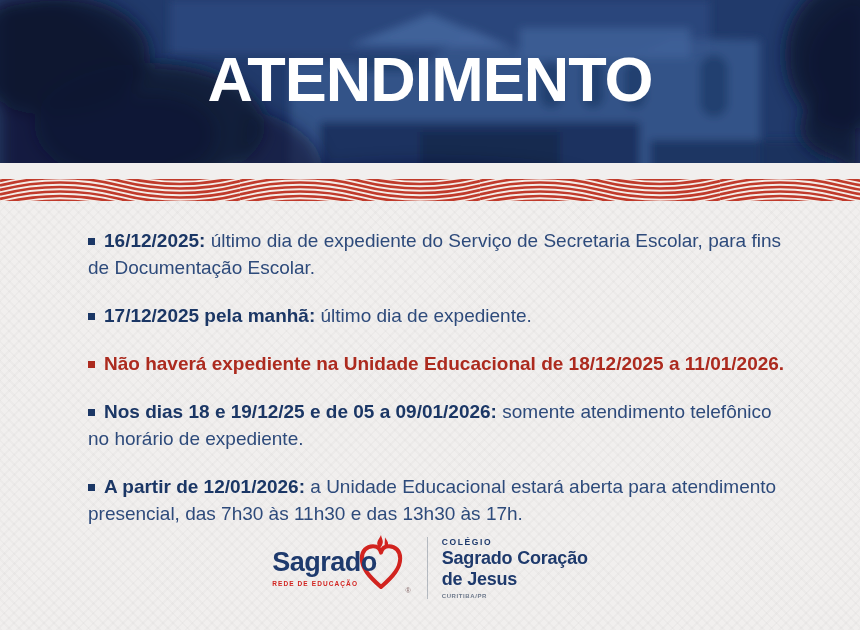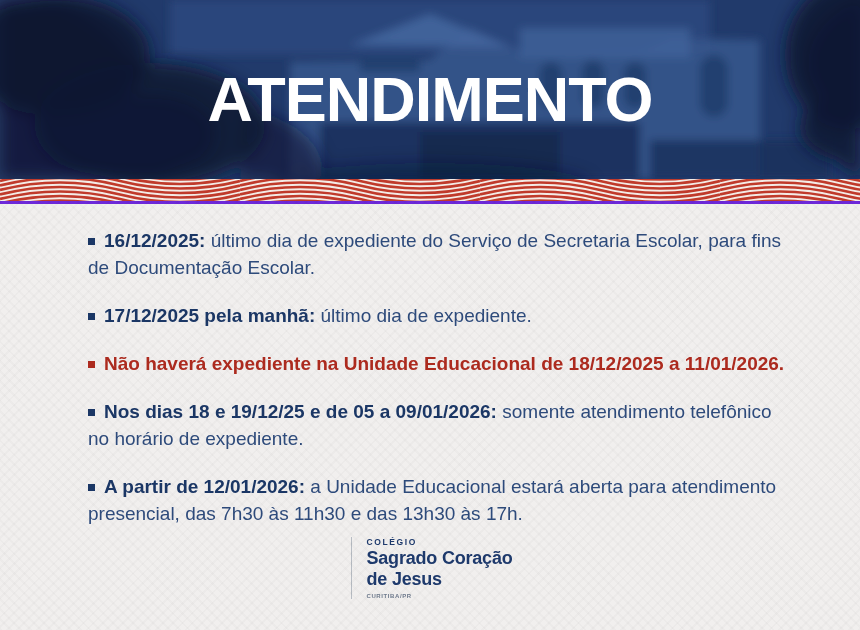--- a/index.html
+++ b/index.html
@@ -6,22 +6,22 @@
   .poster{
     position:relative;
     width:860px;height:630px;
     overflow:hidden;
     font-family:"Liberation Sans", sans-serif;
     background:#f1efee;
   }
 
   
   .header{
-    position:absolute;top:0;left:0;width:860px;height:204px;
-    background:#6d28d9;overflow:hidden;
+    position:absolute;top:0;left:0;width:860px;height:163px;
+    background:#000000;overflow:hidden;
   }
   .header svg{display:block;}
   .title{
     position:absolute;top:50%;left:0;width:100%;
     transform:translateY(-54%);
     margin:0;text-align:center;
     font-size:63px;font-weight:800;letter-spacing:-1px;
     color:#ffffff;
   }
 
@@ -182,20 +182,35 @@
     </p>
     <p class="notice">
       <span class="bullet"></span><span class="b">Nos dias 18 e 19/12/25 e de 05 a 09/01/2026:</span><span> somente atendimento telefônico no horário de expediente.</span>
     </p>
     <p class="notice">
       <span class="bullet"></span><span class="b">A partir de 12/01/2026:</span><span> a Unidade Educacional estará aberta para atendimento presencial, das 7h30 às 11h30 e das 13h30 às 17h.</span>
     </p>
   </div>
 
   <div class="footer">
+    <div class="brand">
+      <div class="brand-text-col">
+        <div class="brand-name">Sagrado</div>
+        <div class="brand-tagline">REDE DE EDUCAÇÃO</div>
+      </div>
+      <div class="heart-wrap">
+        <svg width="48" height="58" viewBox="0 0 60 72">
+
+          <path d="M30,1 C27,7 24,10 26,14 C27,17 30,17 31,14 C34,9 31,6 30,1 Z M35,4 C35,9 34,12 35,15 C36,18 39,17 39,13 C39,9 37,7 35,4 Z" fill="#d2231f"></path>
+
+          <path d="M30,66 C14,52 6,42 6,30 C6,21 12,15 20,15 C25,15 29,18 30,23 C31,18 35,15 40,15 C48,15 54,21 54,30 C54,42 46,52 30,66 Z" fill="none" stroke="#d2231f" stroke-width="5" stroke-linejoin="round"></path>
+        </svg>
+        <span class="registered">®</span>
+      </div>
+    </div>
     <div class="college">
       <div class="college-label">COLÉGIO</div>
       <div class="college-name">Sagrado Coração</div>
       <div class="college-name">de Jesus</div>
       <div class="college-city">CURITIBA/PR</div>
     </div>
   </div>
 
 </div>
 

